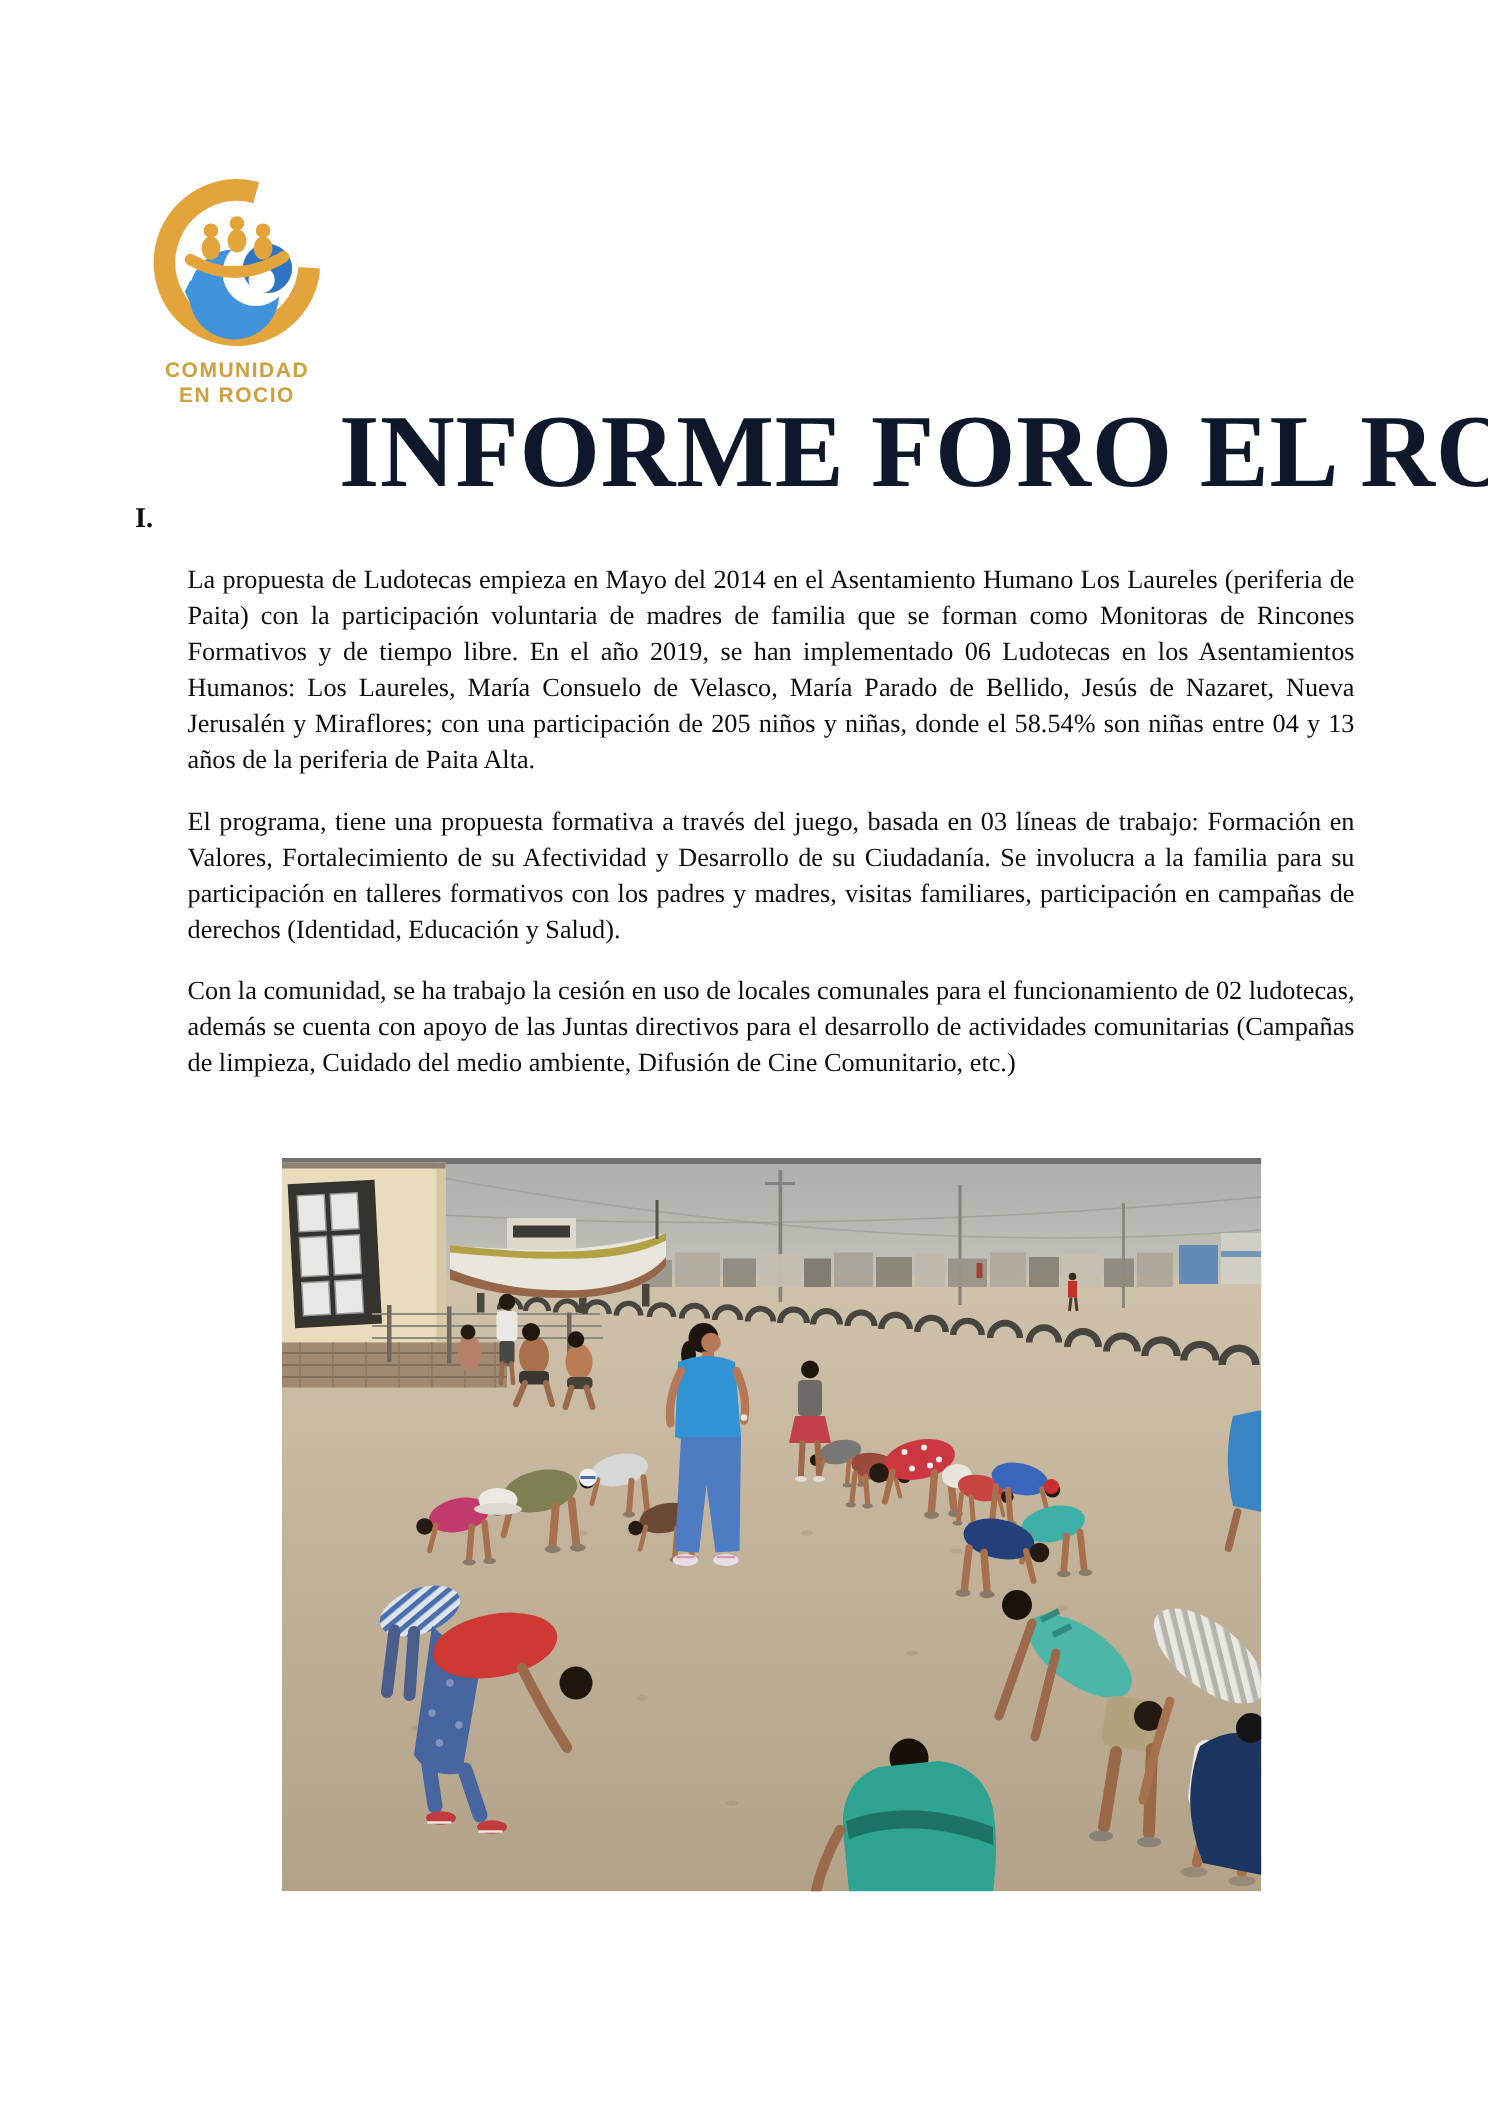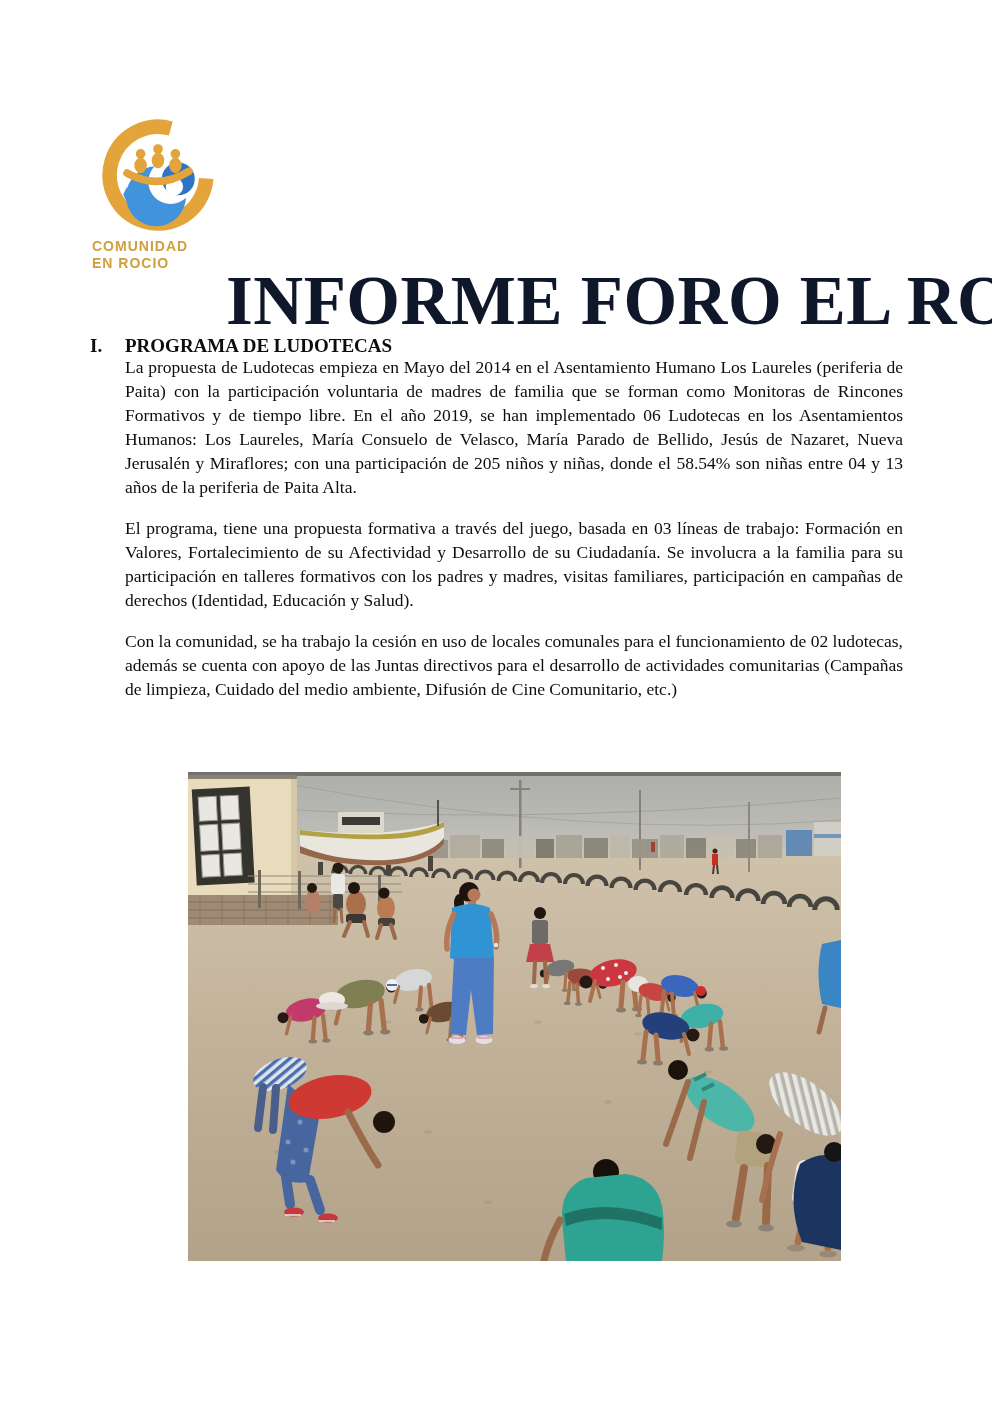--- a/index.html
+++ b/index.html
@@ -2,40 +2,40 @@
 <html><head>
 <meta charset="utf-8">
 <style>
   html,body{margin:0;padding:0;background:#888;}
   .page{
     position:relative;width:992px;height:1403px;margin:0 auto;
     background:#ffffff;overflow:hidden;
     font-family:"Liberation Serif", serif;color:#111;
   }
   
-  .logo-block{position:absolute;left:92px;top:116px;width:132px;text-align:left;}
+  .logo-block{position:absolute;left:92px;top:116px;width:132px;text-align:center;}
   .logo-mark{width:116px;height:122px;display:block;margin:0 auto;}
   .logo-text{
     font-family:"Liberation Sans", sans-serif;font-weight:700;
     font-size:14px;line-height:17px;letter-spacing:1px;color:#CFA03E;
   }
   .doc-title{
     position:absolute;left:226px;top:224px;width:720px;
     font-family:"Liberation Serif", serif;font-weight:700;
     font-size:69px;line-height:62px;letter-spacing:.5px;color:#0f172a;
     white-space:nowrap;
   }
   
   .section-heading{
     position:absolute;left:90px;top:334px;display:flex;
     font-weight:700;font-size:19px;line-height:24px;color:#0d0d0d;
   }
   .section-heading .numeral{width:35px;}
   
-  .body-text{position:absolute;left:125px;top:355px;width:778px;}
+  .body-text{position:absolute;left:125px;top:374px;width:778px;}
   .body-text p{
     margin:0 0 17px 0;text-align:justify;
     font-size:17.5px;line-height:24px;color:#0d0d0d;
   }
   
   .photo{
     position:absolute;left:188px;top:772px;width:653px;height:489px;overflow:hidden;
   }
   .photo svg{display:block;width:100%;height:100%;}
 </style>
@@ -66,21 +66,20 @@
       </g>
     </svg>
     <div class="logo-text">COMUNIDAD</div>
     <div class="logo-text">EN ROCIO</div>
   </div>
 
   <h1 class="doc-title">INFORME FORO EL ROCIO.</h1>
 
   <div class="section-heading">
     <span class="numeral">I.</span>
-    <span>PROGRAMA DE LUDOTECAS</span>
   </div>
 
   <div class="body-text">
     <p>La propuesta de Ludotecas empieza en Mayo del 2014 en el Asentamiento Humano Los Laureles (periferia de Paita) con la participación voluntaria de madres de familia que se forman como Monitoras de Rincones Formativos y de tiempo libre. En el año 2019, se han implementado 06 Ludotecas en los Asentamientos Humanos: Los Laureles, María Consuelo de Velasco, María Parado de Bellido, Jesús de Nazaret, Nueva Jerusalén y Miraflores; con una participación de 205 niños y niñas, donde el 58.54% son niñas entre 04 y 13 años de la periferia de Paita Alta.</p>
     <p>El programa, tiene una propuesta formativa a través del juego, basada en 03 líneas de trabajo: Formación en Valores, Fortalecimiento de su Afectividad y Desarrollo de su Ciudadanía. Se involucra a la familia para su participación en talleres formativos con los padres y madres, visitas familiares, participación en campañas de derechos (Identidad, Educación y Salud).</p>
     <p>Con la comunidad, se ha trabajo la cesión en uso de locales comunales para el funcionamiento de 02 ludotecas, además se cuenta con apoyo de las Juntas directivos para el desarrollo de actividades comunitarias (Campañas de limpieza, Cuidado del medio ambiente, Difusión de Cine Comunitario, etc.)</p>
   </div>
 
   <div class="photo" role="img" aria-label="Niños, niñas y una monitora de polo azul jugando agachados en círculo sobre un terreno arenoso de Paita; al fondo una ludoteca, un bote varado, viviendas y una fila de llantas enterradas.">
     <svg viewBox="0 0 653 489" preserveAspectRatio="none">

